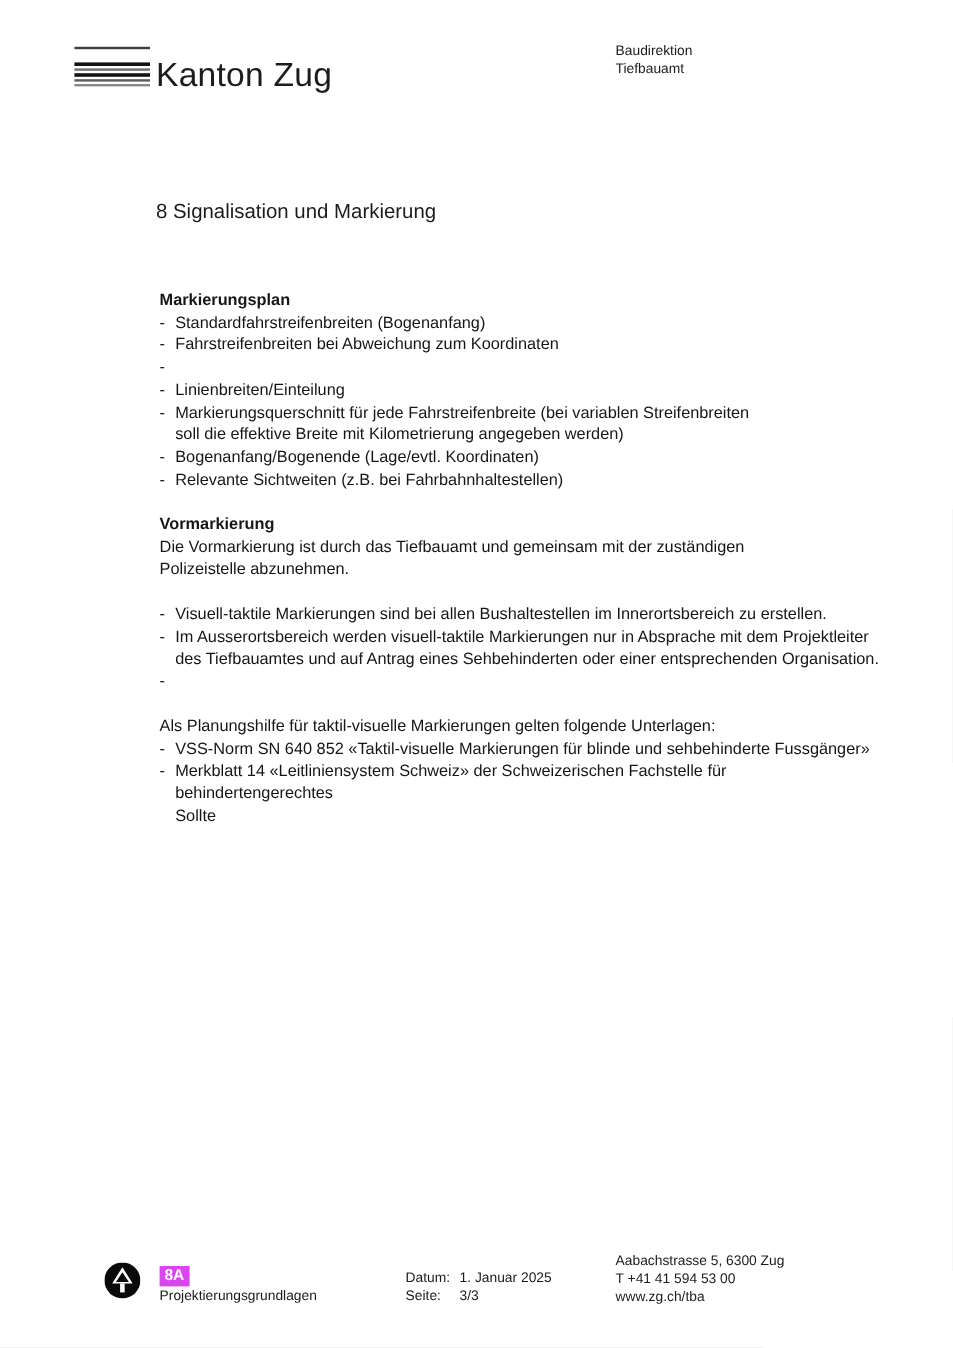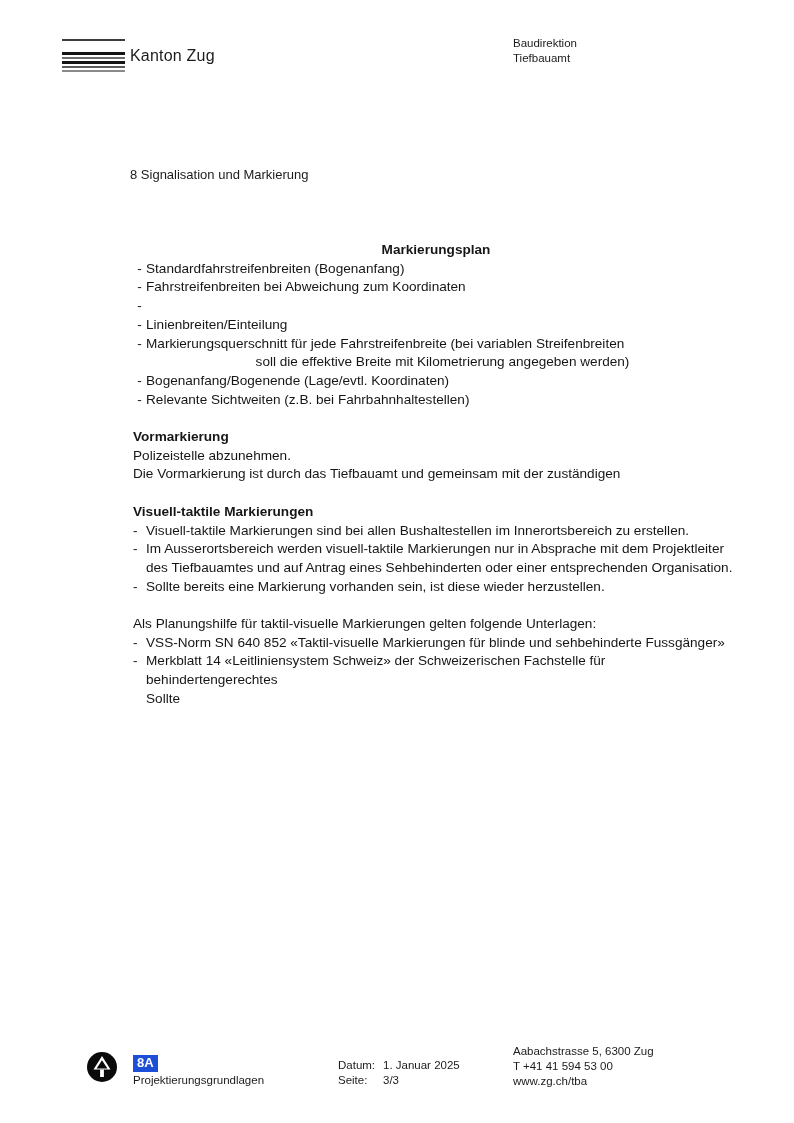--- a/index.html
+++ b/index.html
@@ -18,48 +18,48 @@
   .logo { position:absolute; left:62px; top:39px; width:63px; }
   .logo .stripe { width:100%; }
   .logo .s1 { height:1.6px; background:#3c3c3c; margin-bottom:11.5px; }
   .logo .s2 { height:2.6px; background:#141414; margin-bottom:2.2px; }
   .logo .s3 { height:2.1px; background:#6e6e6e; margin-bottom:2.2px; }
   .logo .s4 { height:2.6px; background:#141414; margin-bottom:2.2px; }
   .logo .s5 { height:2.1px; background:#5c5c5c; margin-bottom:2.2px; }
   .logo .s6 { height:2.1px; background:#8a8a8a; }
   .wordmark {
     position:absolute; left:130px; top:47px;
-    font-size:16px; letter-spacing:0.2px; color:#1c1c1c;
+    font-size:28px; letter-spacing:0.2px; color:#1c1c1c;
   }
   .org-block {
     position:absolute; left:513px; top:36px;
     font-size:11.5px; line-height:15px; color:#1b1b1b;
   }
   .chapter-line {
     position:absolute; left:130px; top:167px;
-    font-size:13px; color:#1b1b1b;
+    font-size:17px; color:#1b1b1b;
   }
 
   
   .content {
     position:absolute; left:133px; top:241px; width:606px;
     font-size:13.6px; line-height:18.7px; color:#161616;
   }
   .section { margin-top:18.7px; }
-  .section:first-child { margin-top:0;text-align:center; }
+  .section:first-child { margin-top:0; }
   .sec-heading { font-weight:bold; }
   .b-line { display:flex; }
   .b-marker { width:13px; flex:0 0 13px; }
   .b-cont { padding-left:13px; }
 
   
   .footer-icon { position:absolute; left:87px; top:1052px; width:30px; height:30px; }
   .chapter-badge {
     position:absolute; left:133px; top:1055px;
-    background:#1d4ed8; color:#ffffff;
+    background:#d946ef; color:#ffffff;
     font-weight:bold; font-size:13px; line-height:16px;
     padding:0 4px 1px 4px;
   }
   .chapter-title {
     position:absolute; left:133px; top:1074px;
     font-size:11.5px; color:#1b1b1b;
   }
   .meta-block {
     position:absolute; left:338px; top:1058px;
     font-size:11.5px; line-height:15px;
@@ -121,38 +121,36 @@
         <span>Bogenanfang/Bogenende (Lage/evtl. Koordinaten)</span>
       </div>
       <div class="b-line">
         <span class="b-marker">-</span>
         <span>Relevante Sichtweiten (z.B. bei Fahrbahnhaltestellen)</span>
       </div>
     </div>
 
     <div class="section">
       <div class="sec-heading">Vormarkierung</div>
+      <div>Die Vormarkierung ist durch das Tiefbauamt und gemeinsam mit der zuständigen</div>
       <div>Polizeistelle abzunehmen.</div>
-      <div>Die Vormarkierung ist durch das Tiefbauamt und gemeinsam mit der zuständigen</div>
     </div>
 
     <div class="section">
-      <div class="sec-heading">Visuell-taktile Markierungen</div>
       <div class="b-line">
         <span class="b-marker">-</span>
         <span>Visuell-taktile Markierungen sind bei allen Bushaltestellen im Innerortsbereich zu erstellen.</span>
       </div>
       <div class="b-line">
         <span class="b-marker">-</span>
         <span>Im Ausserortsbereich werden visuell-taktile Markierungen nur in Absprache mit dem Projektleiter</span>
       </div>
       <div class="b-cont">des Tiefbauamtes und auf Antrag eines Sehbehinderten oder einer entsprechenden Organisation.</div>
       <div class="b-line">
         <span class="b-marker">-</span>
-        <span>Sollte bereits eine Markierung vorhanden sein, ist diese wieder herzustellen.</span>
       </div>
     </div>
 
     <div class="section">
       <div>Als Planungshilfe für taktil-visuelle Markierungen gelten folgende Unterlagen:</div>
       <div class="b-line">
         <span class="b-marker">-</span>
         <span>VSS-Norm SN 640 852 «Taktil-visuelle Markierungen für blinde und sehbehinderte Fussgänger»</span>
       </div>
       <div class="b-line">

